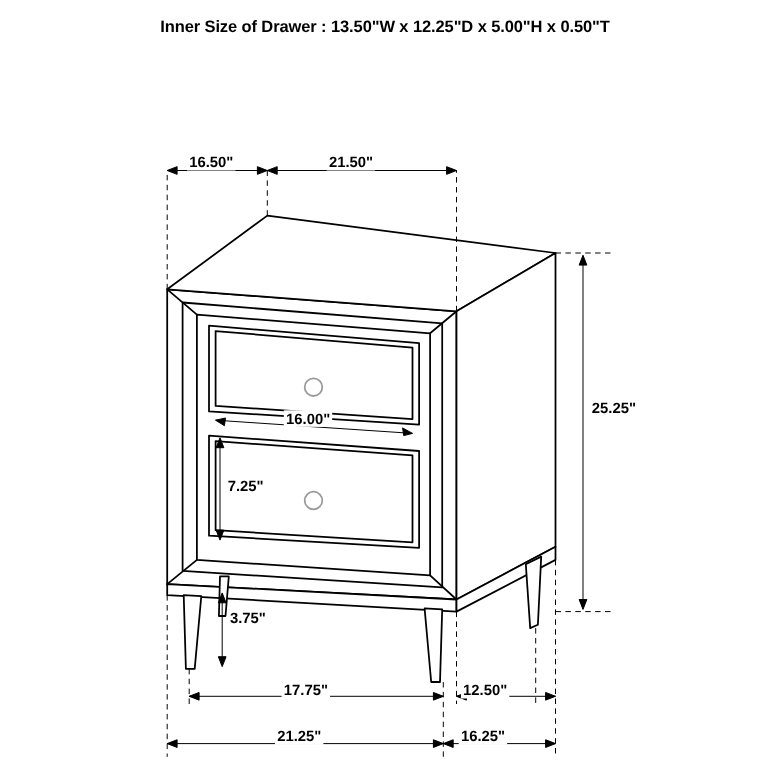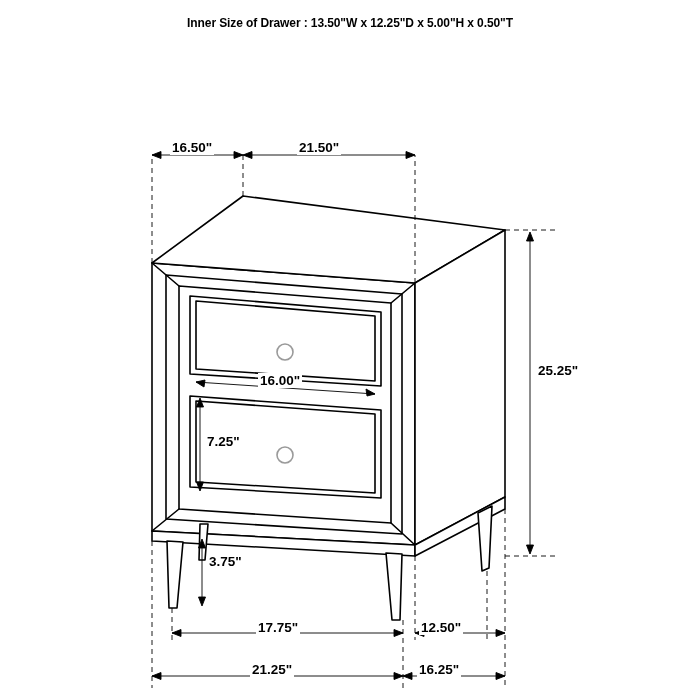--- a/index.html
+++ b/index.html
@@ -19,21 +19,21 @@
     position: relative;
     width: 700px;
     height: 700px;
   }
   .title {
     position: absolute;
     left: 0;
     top: 16px;
     width: 700px;
     text-align: center;
-    font-size: 12px;
+    font-size: 15px;
     font-weight: bold;
     letter-spacing: -0.1px;
     color: #000;
   }
   svg.diagram {
     position: absolute;
     left: 0;
     top: 0;
     width: 700px;
     height: 700px;

